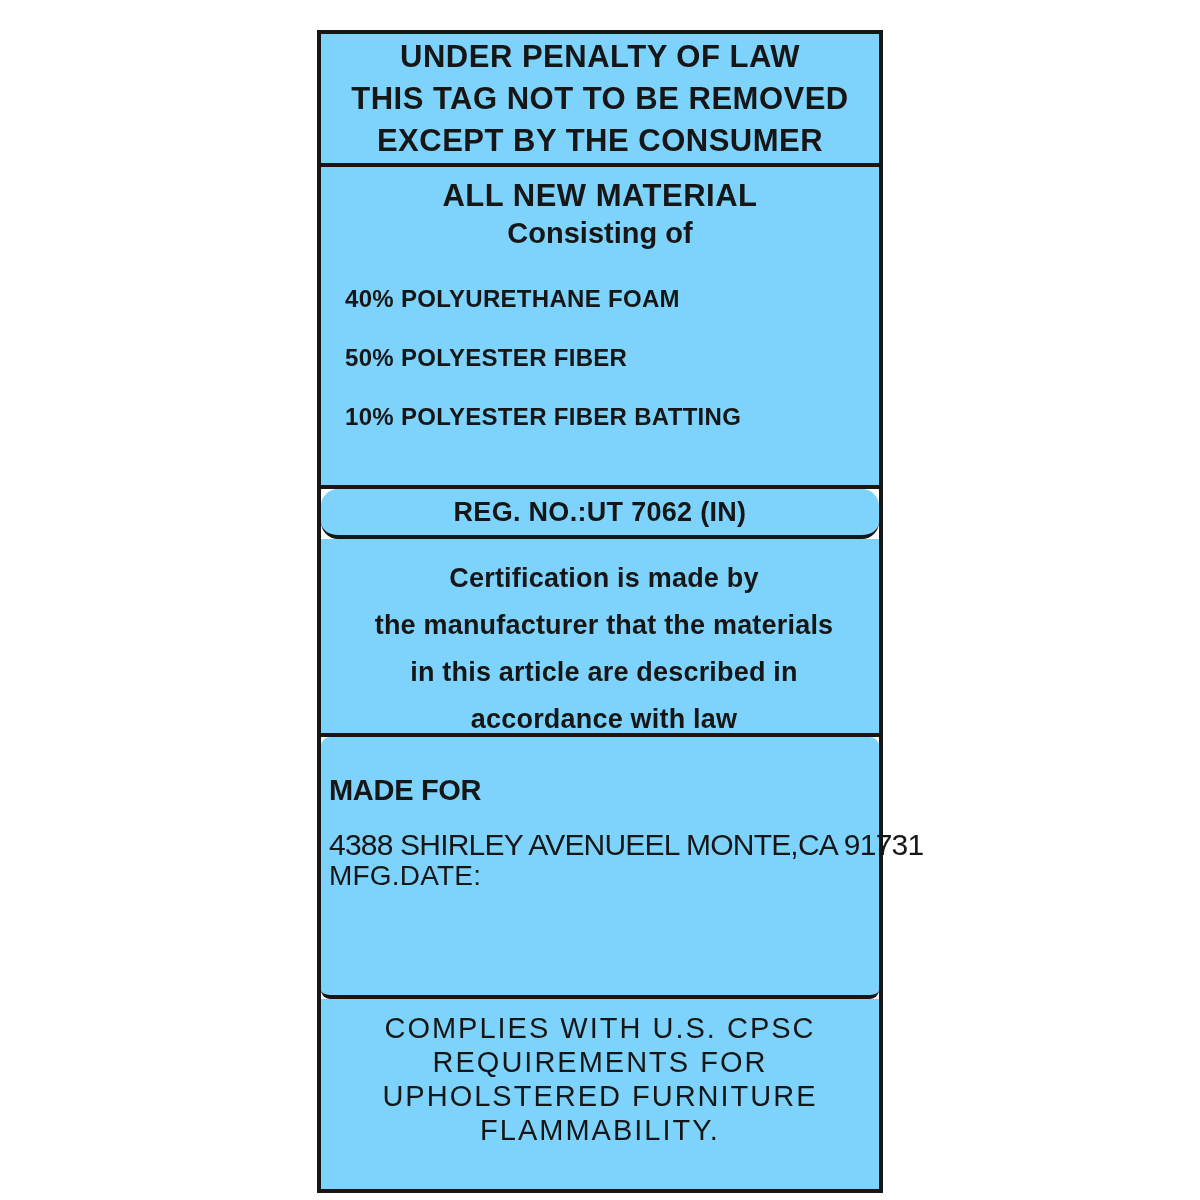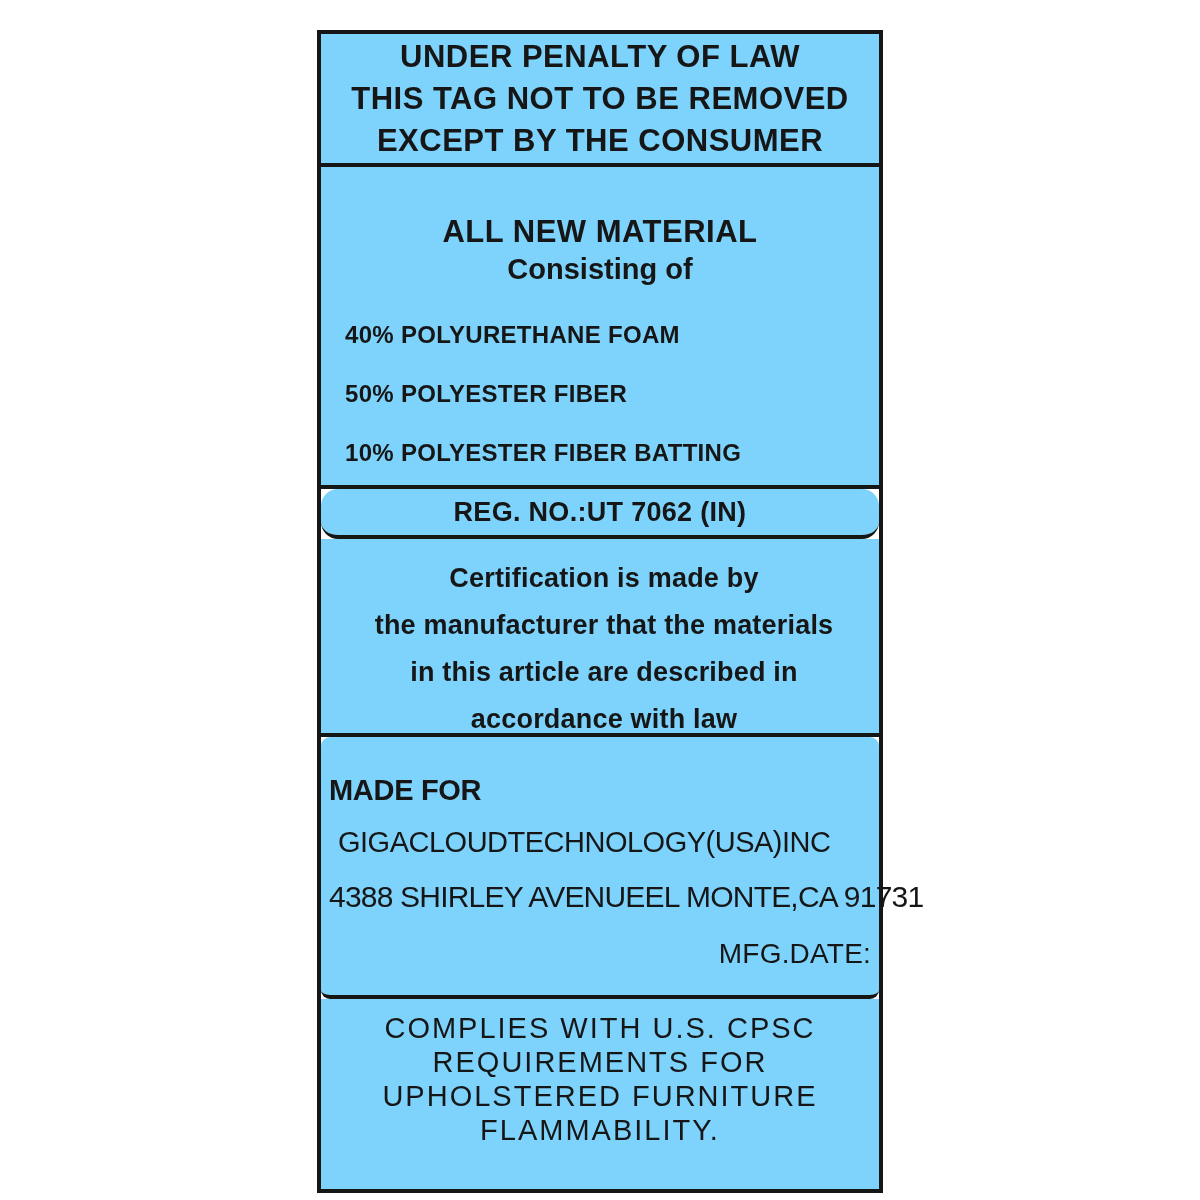--- a/index.html
+++ b/index.html
@@ -59,21 +59,20 @@
   .sec-material {
     height: 322px;
     padding-top: 10px;
   }
   .material-title {
     text-align: center;
     font-size: 31px;
     font-weight: bold;
     line-height: 38px;
     letter-spacing: 0.5px;
-    margin-top: 36px;
   }
   .material-subtitle {
     text-align: center;
     font-size: 29px;
     font-weight: bold;
     line-height: 36px;
   }
   .material-list {
     margin-top: 34px;
     padding-left: 24px;
@@ -141,22 +140,21 @@
     white-space: nowrap;
   }
   .madefor-address {
     margin-top: 24px;
     font-size: 30px;
     letter-spacing: -0.8px;
     line-height: 31px;
     white-space: nowrap;
   }
   .madefor-mfgdate {
-    margin-top: 26px;
-    text-align: right;
+    text-align: left;
     font-size: 28px;
     letter-spacing: 0.2px;
   }
 
   
   .sec-comply {
     flex: 1;
     display: flex;
     flex-direction: column;
     padding-top: 12px;
@@ -198,21 +196,20 @@
 
     <div class="section sec-cert">
       <div class="line">Certification is made by</div>
       <div class="line">the manufacturer that the materials</div>
       <div class="line">in this article are described in</div>
       <div class="line">accordance with law</div>
     </div>
 
     <div class="section sec-madefor">
       <div class="madefor-heading">MADE FOR</div>
-      <div class="madefor-company">GIGACLOUDTECHNOLOGY(USA)INC</div>
       <div class="madefor-address">4388 SHIRLEY AVENUEEL MONTE,CA 91731</div>
       <div class="madefor-mfgdate">MFG.DATE:</div>
     </div>
 
     <div class="section sec-comply">
       <div class="line">COMPLIES WITH U.S. CPSC</div>
       <div class="line">REQUIREMENTS FOR</div>
       <div class="line">UPHOLSTERED FURNITURE</div>
       <div class="line">FLAMMABILITY.</div>
     </div>

